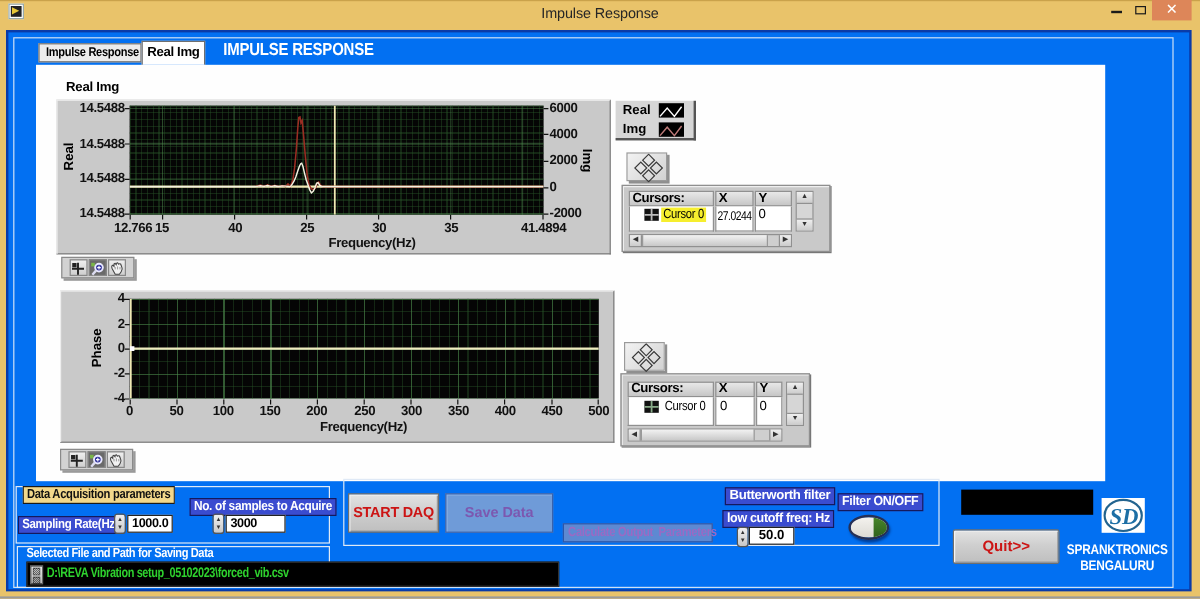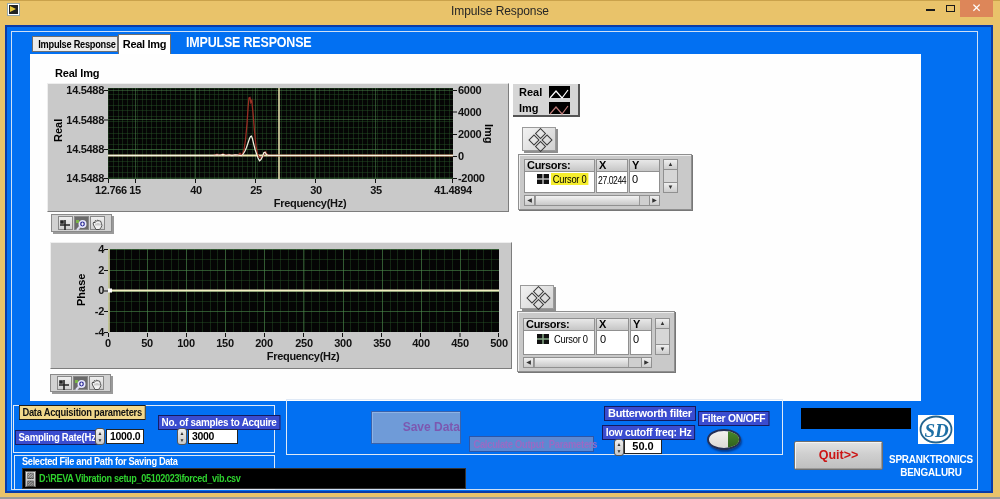--- a/index.html
+++ b/index.html
@@ -262,21 +262,22 @@
 <div class="abs" style="left:6px;top:378px;width:262px;height:48px;border:1px solid #dfe9f6;"></div>
 <div class="abs" style="left:12px;top:378px;background:#f2d88b;border:1px solid #1a1a1a;color:#111;font-size:11px;font-weight:bold;padding:0 3px;line-height:13px;letter-spacing:-0.3px;white-space:nowrap;transform:scaleX(0.85);transform-origin:0 50%;">Data Acquisition parameters</div>
 <div class="bluelab" style="left:151px;top:388px;">No. of samples to Acquire</div>
 <div class="bluelab" style="left:8px;top:403px;transform:scaleX(0.87);">Sampling Rate(Hz)</div>
 <div class="spin abs" style="left:88px;top:401px;"></div>
 <div class="abs" style="left:99px;top:402px;width:38px;height:15px;background:#fff;border:1px solid #222;font-size:10.5px;font-weight:bold;line-height:13px;padding-left:3px;letter-spacing:-0.3px;">1000.0</div>
 <div class="spin abs" style="left:170px;top:401px;"></div>
 <div class="abs" style="left:181px;top:402px;width:50px;height:15px;background:#fff;border:1px solid #222;font-size:10.5px;font-weight:bold;line-height:13px;padding-left:3px;letter-spacing:-0.3px;">3000</div>
 
 <div class="abs" style="left:279px;top:372px;width:497px;height:56px;border:1px solid #dfe9f6;"></div>
-<div class="abs" style="left:364px;top:384px;width:90px;height:33px;background:#6f9bd8;border:1px solid #3962ac;box-shadow:inset 1px 1px 0 #8fb3e4;color:#7c58b0;font-weight:bold;font-size:12px;text-align:right;line-height:31px;">Save Data</div>
+<div class="graybtn" style="left:283px;top:384px;width:76px;height:33px;font-size:12px;line-height:31px;letter-spacing:-0.2px;">START DAQ</div>
+<div class="abs" style="left:364px;top:384px;width:90px;height:33px;background:#6f9bd8;border:1px solid #3962ac;box-shadow:inset 1px 1px 0 #8fb3e4;color:#7c58b0;font-weight:bold;font-size:12px;text-align:center;line-height:31px;">Save Data</div>
 <div class="abs" style="left:462px;top:409px;width:125px;height:16px;background:#5d89d2;border:1px solid #2c56a8;color:#9a6ac4;font-weight:bold;font-size:11px;line-height:14px;letter-spacing:-0.3px;white-space:nowrap;"><span style="display:inline-block;transform:scaleX(0.85);transform-origin:0 50%;padding-left:4px;">Calculate Output&nbsp; Parameters</span></div>
 <div class="bluelab" style="left:597px;top:379px;transform:none;">Butterworth filter</div>
 <div class="bluelab" style="left:595px;top:398px;transform:scaleX(0.95);">low cutoff freq: Hz</div>
 <div class="spin abs" style="left:607px;top:412px;"></div>
 <div class="abs" style="left:617px;top:412px;width:38px;height:15px;background:#fff;border:1px solid #222;font-size:11px;font-weight:bold;line-height:13px;text-align:center;">50.0</div>
 <div class="bluelab" style="left:691px;top:384px;transform:scaleX(0.94);">Filter ON/OFF</div>
 <div class="abs" style="left:700px;top:402px;width:34px;height:21px;border-radius:50%;background:linear-gradient(to bottom,#f4f2ee,#dcdad4);border:2px solid #252f55;box-shadow:1px 2px 2px rgba(0,0,40,0.45);overflow:hidden;">
   <div class="abs" style="left:19px;top:-2px;width:15px;height:21px;background:linear-gradient(to bottom,#4a8a2c,#2d5c1a);"></div>
 </div>
 

